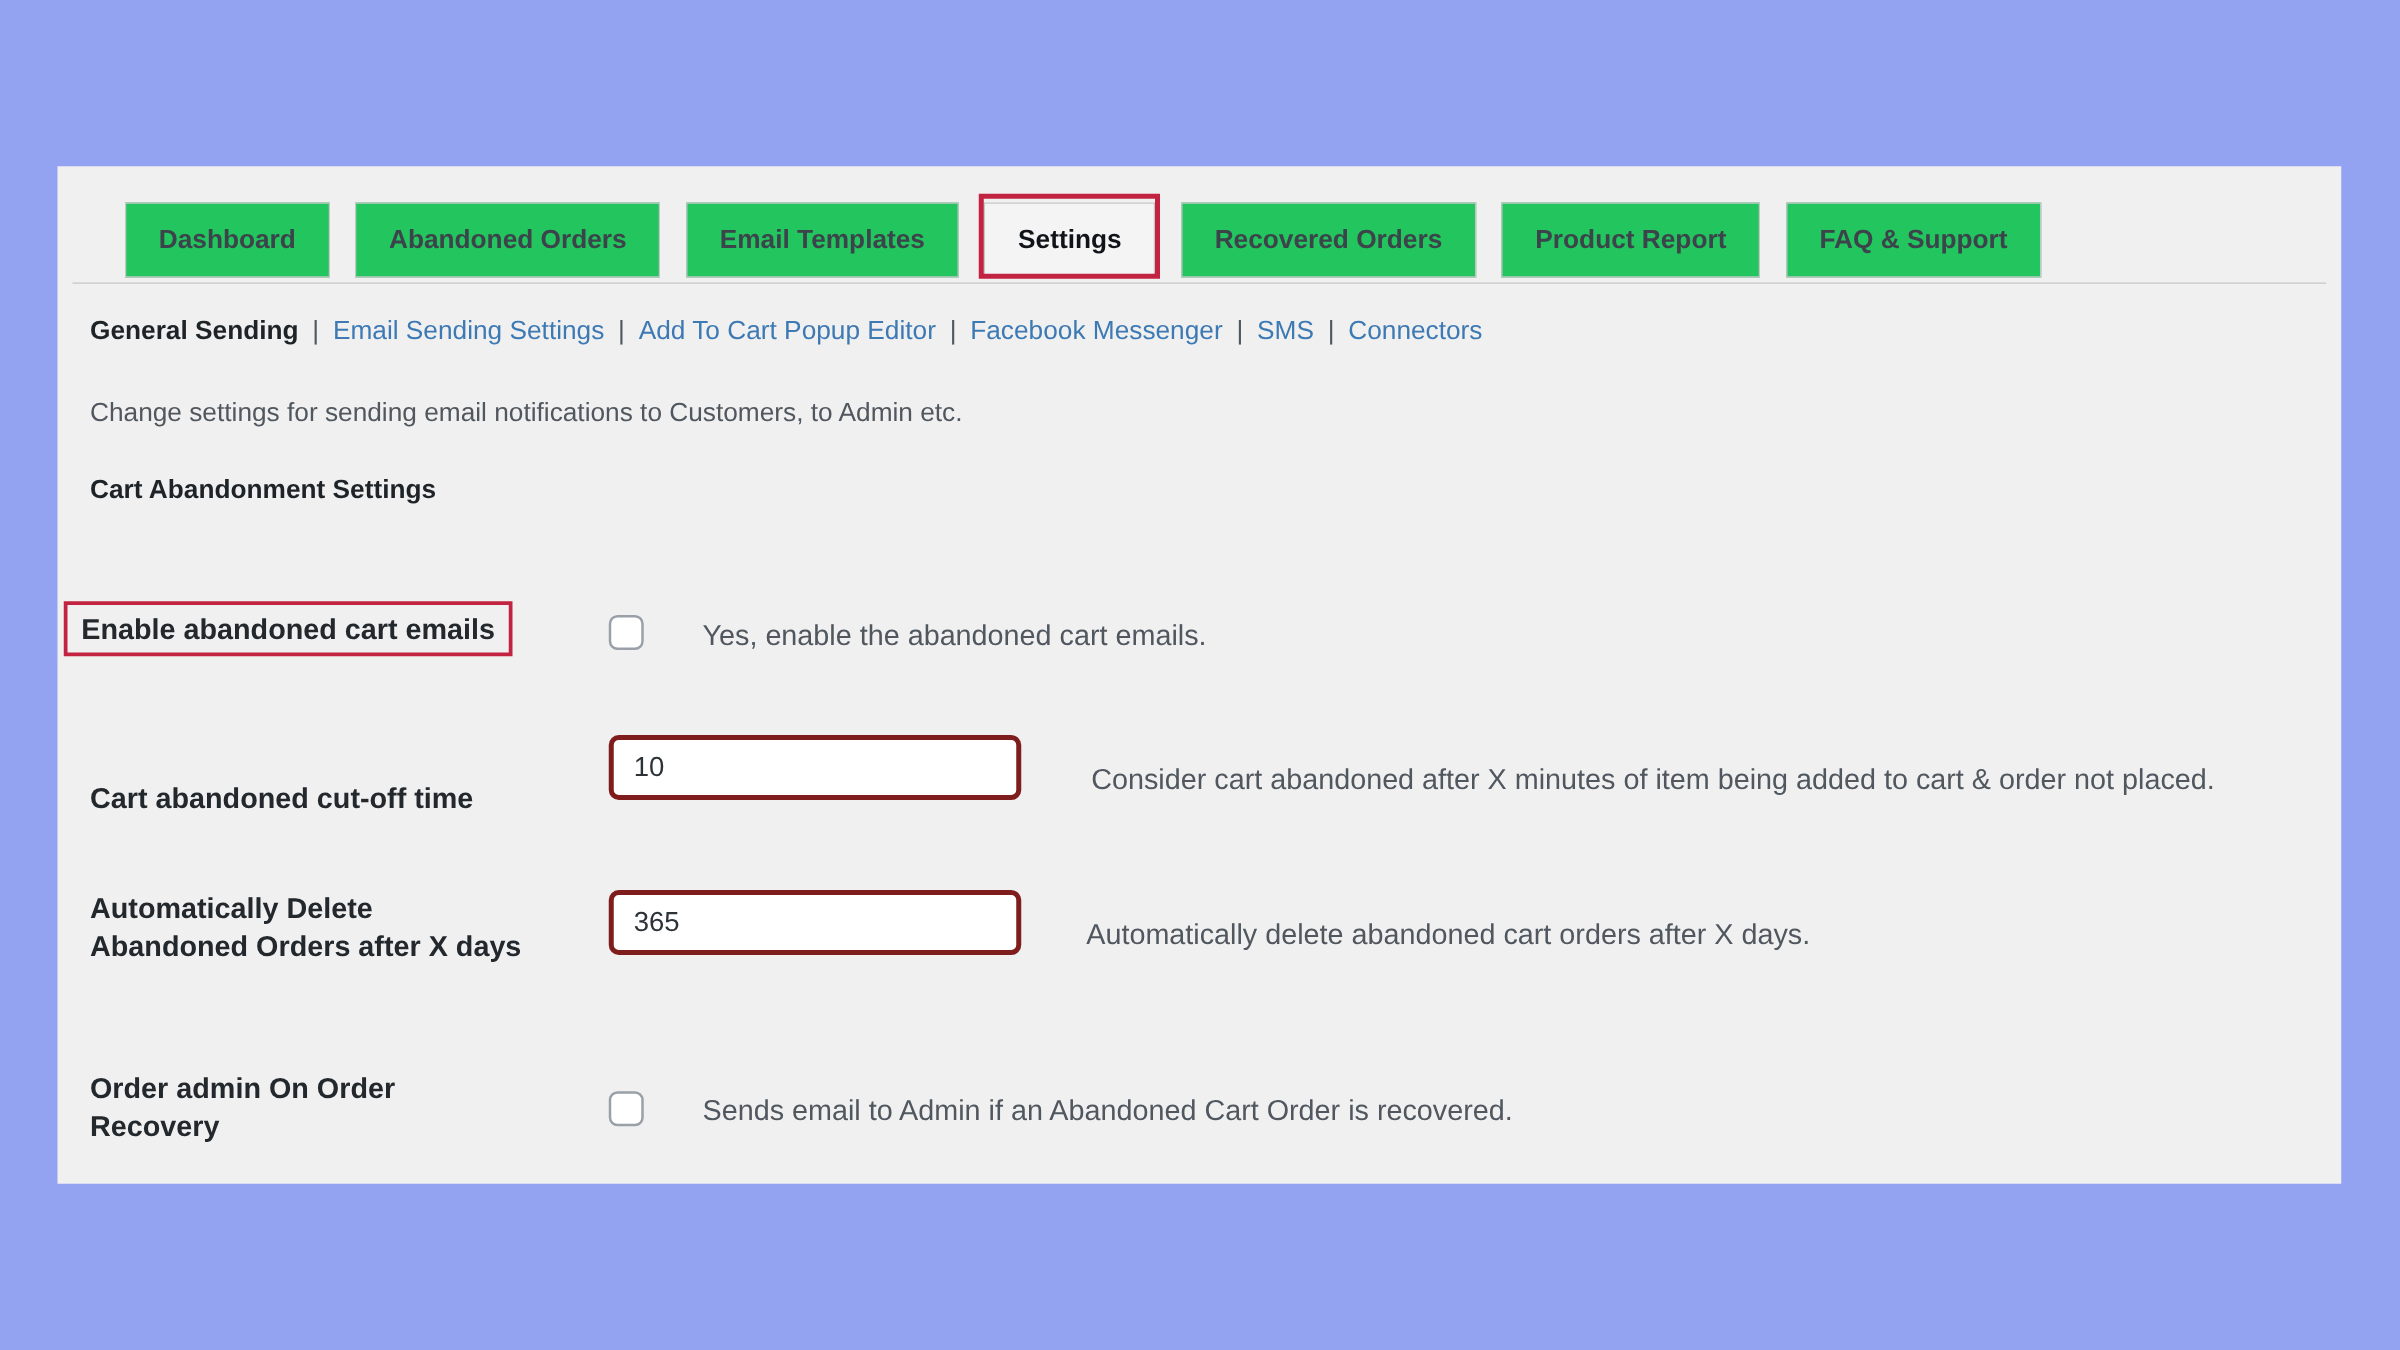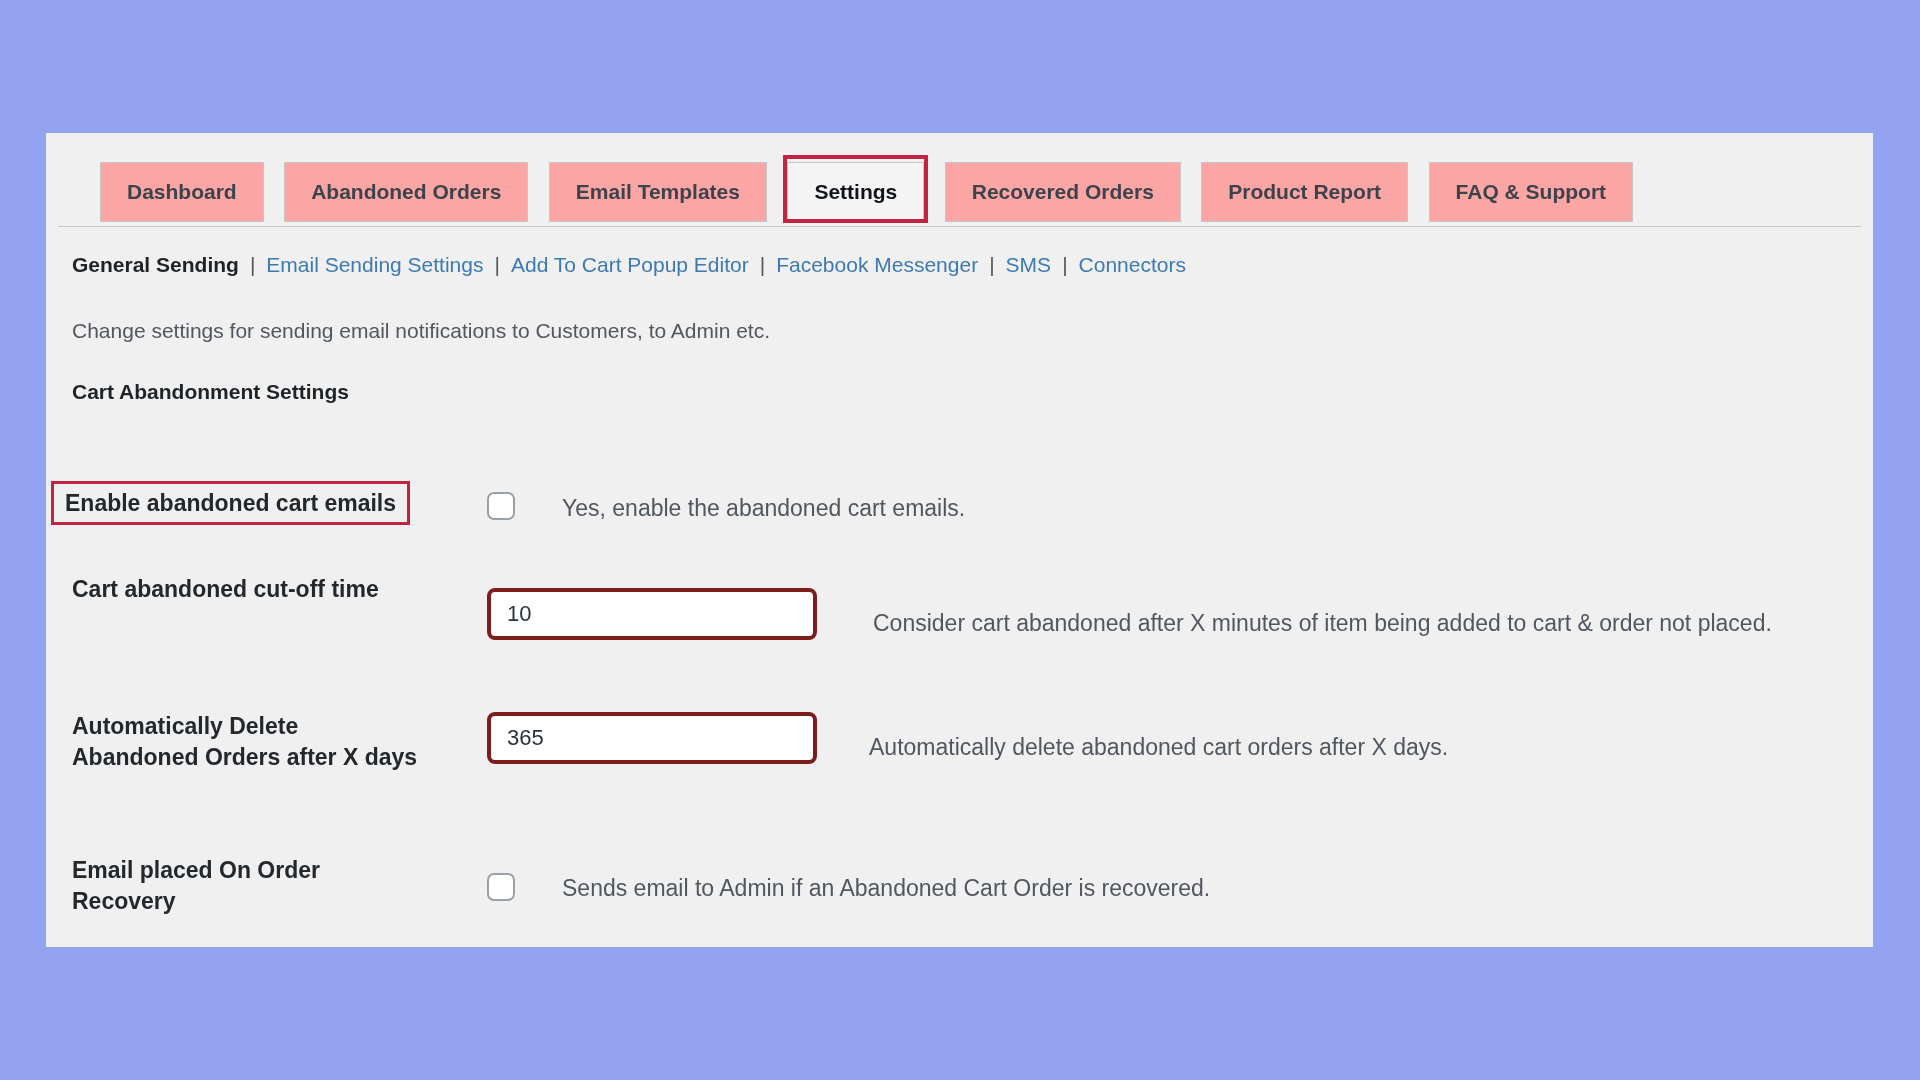--- a/index.html
+++ b/index.html
@@ -18,21 +18,21 @@
   
   .tabbar {
     position: absolute; left: 12px; right: 12px; top: 29px; height: 65px;
     border-bottom: 1px solid #C5C6C8;
     padding-left: 42px; white-space: nowrap;
   }
   .tab {
     display: inline-block; vertical-align: bottom;
     height: 60px; line-height: 58px;
     padding: 0 26px; margin-right: 16px;
-    background: #fca5a5; border: 1px solid #C5C6C8;
+    background: #22c55e; border: 1px solid #C5C6C8;
     font-size: 21px; font-weight: 600; color: #3C434A;
     cursor: pointer;
   }
   .tab.active {
     position: relative; background: #F4F4F5; color: #101418;
     border-bottom-color: #F4F4F5;
   }
   .red-outline {
     position: absolute; left: -5px; right: -5px; top: -8px; bottom: -2px;
     border: 4px solid #C22340; pointer-events: none;
@@ -58,21 +58,21 @@
     width: 330px; height: 52px;
     border: 4px solid #7f1d1d; border-radius: 8px;
     background: #FFFFFF; font-size: 22px; color: #2C3338;
     padding: 0 16px; font-family: inherit; outline: none;
   }
   
   .r1-labelbox { position: absolute; left: 5px; top: 348px; border: 3px solid #C22340; padding: 6px 11px; }
   .r1-labelbox .label { line-height: 26px; white-space: nowrap; }
   .r1-check { position: absolute; left: 441px; top: 359px; }
   .r1-text  { position: absolute; left: 479px; top: 361px; }
-  .r2-label { position: absolute; left: 26px;  top: 441px; white-space: nowrap; }
+  .r2-label { position: absolute; left: 26px;  top: 490px; white-space: nowrap; }
   .r2-input { position: absolute; left: 441px; top: 455px; }
   .r2-desc  { position: absolute; left: 790px; top: 476px; white-space: nowrap; }
   .r3-label { position: absolute; left: 26px;  top: 578px; }
   .r3-input { position: absolute; left: 441px; top: 579px; }
   .r3-desc  { position: absolute; left: 786px; top: 600px; white-space: nowrap; }
   .r4-label { position: absolute; left: 26px;  top: 722px; }
   .r4-check { position: absolute; left: 441px; top: 740px; }
   .r4-desc  { position: absolute; left: 479px; top: 741px; white-space: nowrap; }
 </style>
 </head>
@@ -112,19 +112,19 @@
   <div class="desc r2-desc">Consider cart abandoned after X minutes of item being added to cart &amp; order not placed.</div>
 
   <div class="label r3-label">
     <div>Automatically Delete</div>
     <div>Abandoned Orders after X days</div>
   </div>
   <input type="text" class="textinput r3-input" value="365" style="">
   <div class="desc r3-desc">Automatically delete abandoned cart orders after X days.</div>
 
   <div class="label r4-label">
-    <div>Email placed On Order</div>
+    <div>Order admin On Order</div>
     <div>Recovery</div>
   </div>
   <input type="checkbox" class="checkbox r4-check" style="">
   <div class="desc r4-desc">Sends email to Admin if an Abandoned Cart Order is recovered.</div>
 
 </div>
 
 </body></html>

